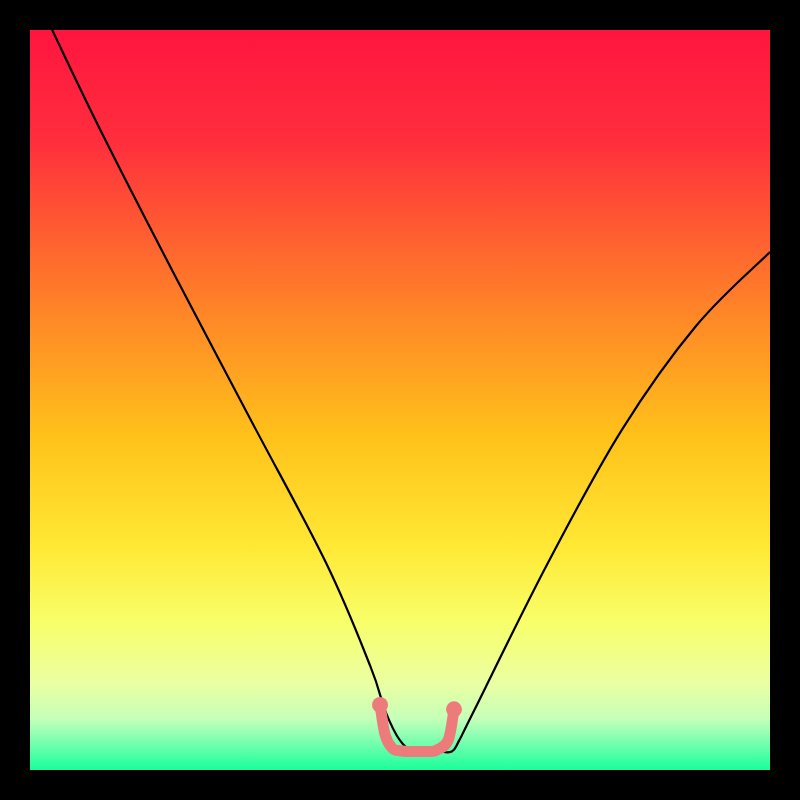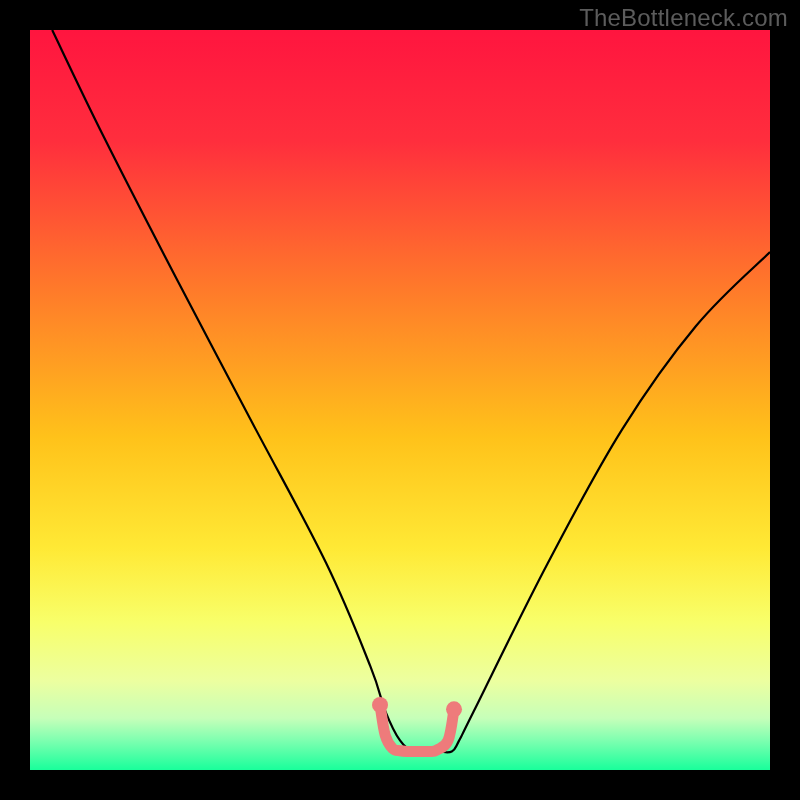--- a/index.html
+++ b/index.html
@@ -69,14 +69,13 @@
       </defs>
       <rect x="0" y="0" width="740" height="740" fill="url(#bg-grad)"></rect>
     </svg>
     <svg class="curve-svg" viewBox="0 0 740 740" preserveAspectRatio="none">
       <path id="curve-path" fill="none" stroke="#000000" stroke-width="2.2" d="M 22.2 0 C 31.524 19.31400000000001, 51.356 62.01200000000008, 74 107.30000000000007 C 96.644 152.58800000000005, 121.36 200.31799999999998, 148 251.59999999999997 C 174.64 302.88199999999995, 195.36 341.58400000000006, 222 392.20000000000005 C 248.64 442.81600000000003, 274.688 488.84399999999994, 296 532.8 C 317.312 576.756, 329.744 609.76, 340.40000000000003 636.4 C 351.05600000000004 663.04, 349.872 667.4799999999999, 355.2 680.8 C 360.52799999999996 694.12, 364.67199999999997 703.074, 370 710.4 C 375.32800000000003 717.726, 378.14 719.502, 384.8 721.5 C 391.46000000000004 723.498, 400.3400000000001 721.5, 407.00000000000006 721.5 C 413.66 721.5, 417.804 723.498, 421.79999999999995 721.5 C 425.79599999999994 719.502, 425.204 717.726, 429.2 710.4 C 433.19599999999997 703.074, 428.016 712.7679999999999, 444 680.8 C 459.984 648.832, 491.36 583.4159999999999, 518 532.8 C 544.64 482.18399999999997, 565.36 442.22399999999993, 592 399.59999999999997 C 618.64 356.976, 639.36 327.968, 666 296 C 692.64 264.032, 726.68 235.32, 740 222"></path>
       <path id="highlight-path" fill="none" stroke="#ee7b7b" stroke-width="11" stroke-linecap="round" stroke-linejoin="round" d="M 350.02 674.88 C 350.9524 680.3412, 352.93559999999997 697.3612, 355.2 705.22 C 357.4644 713.0788, 359.936 715.7428, 362.59999999999997 718.54 C 365.26399999999995 721.3371999999999, 367.336 720.2272, 370 720.76 C 372.664 721.2927999999999, 374.73600000000005 721.3668, 377.40000000000003 721.5 C 380.064 721.6332, 382.136 721.5, 384.8 721.5 C 387.464 721.5, 389.53600000000006 721.5, 392.20000000000005 721.5 C 394.86400000000003 721.5, 396.93600000000004 721.7664, 399.6 721.5 C 402.264 721.2336, 403.6700000000001 722.018, 407.00000000000006 720.02 C 410.33000000000004 718.0219999999999, 415.03639999999996 717.726, 418.09999999999997 710.4 C 421.1636 703.074, 422.95439999999996 684.9144, 424.02 679.32"></path>
       <circle id="dot-left" r="8" fill="#ee7b7b" cx="350.02" cy="674.88"></circle>
       <circle id="dot-right" r="8" fill="#ee7b7b" cx="424.02" cy="679.32"></circle>
     </svg>
   </div>
-  <div class="watermark">TheBottleneck.com</div>
 </div>
 
 </body></html>

